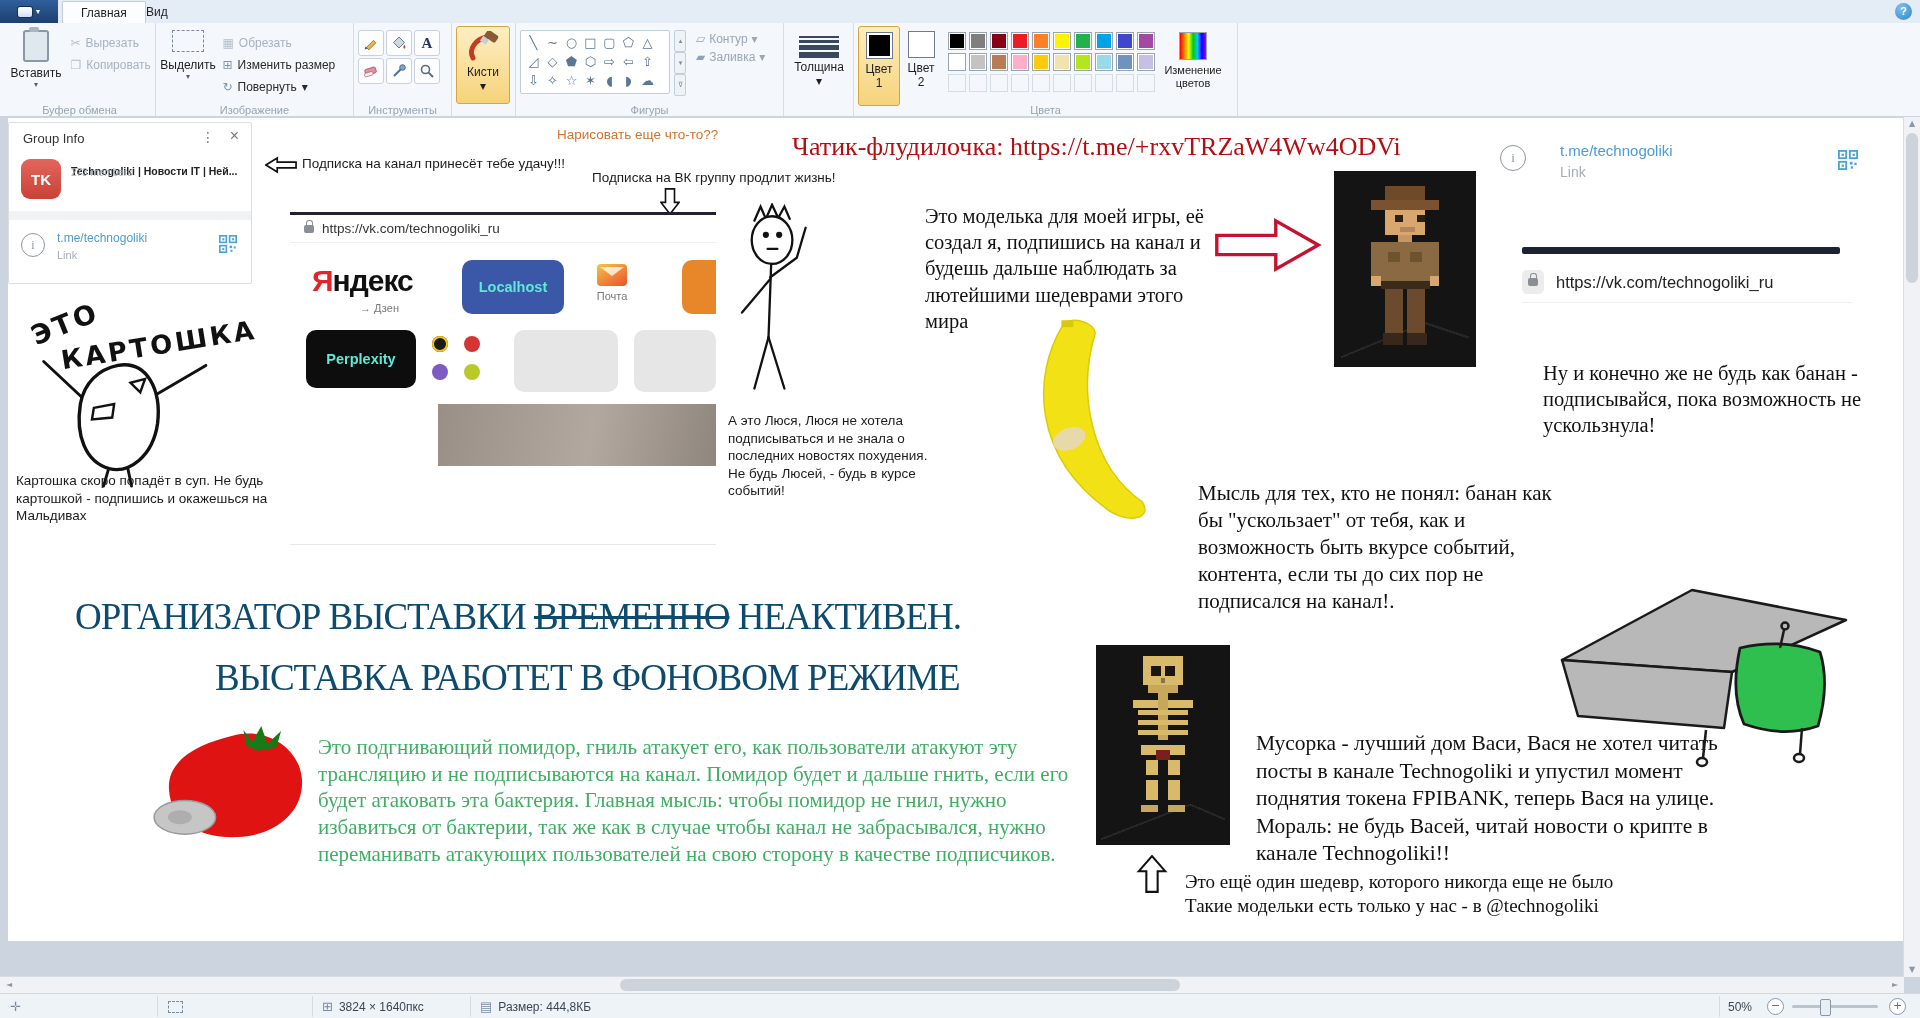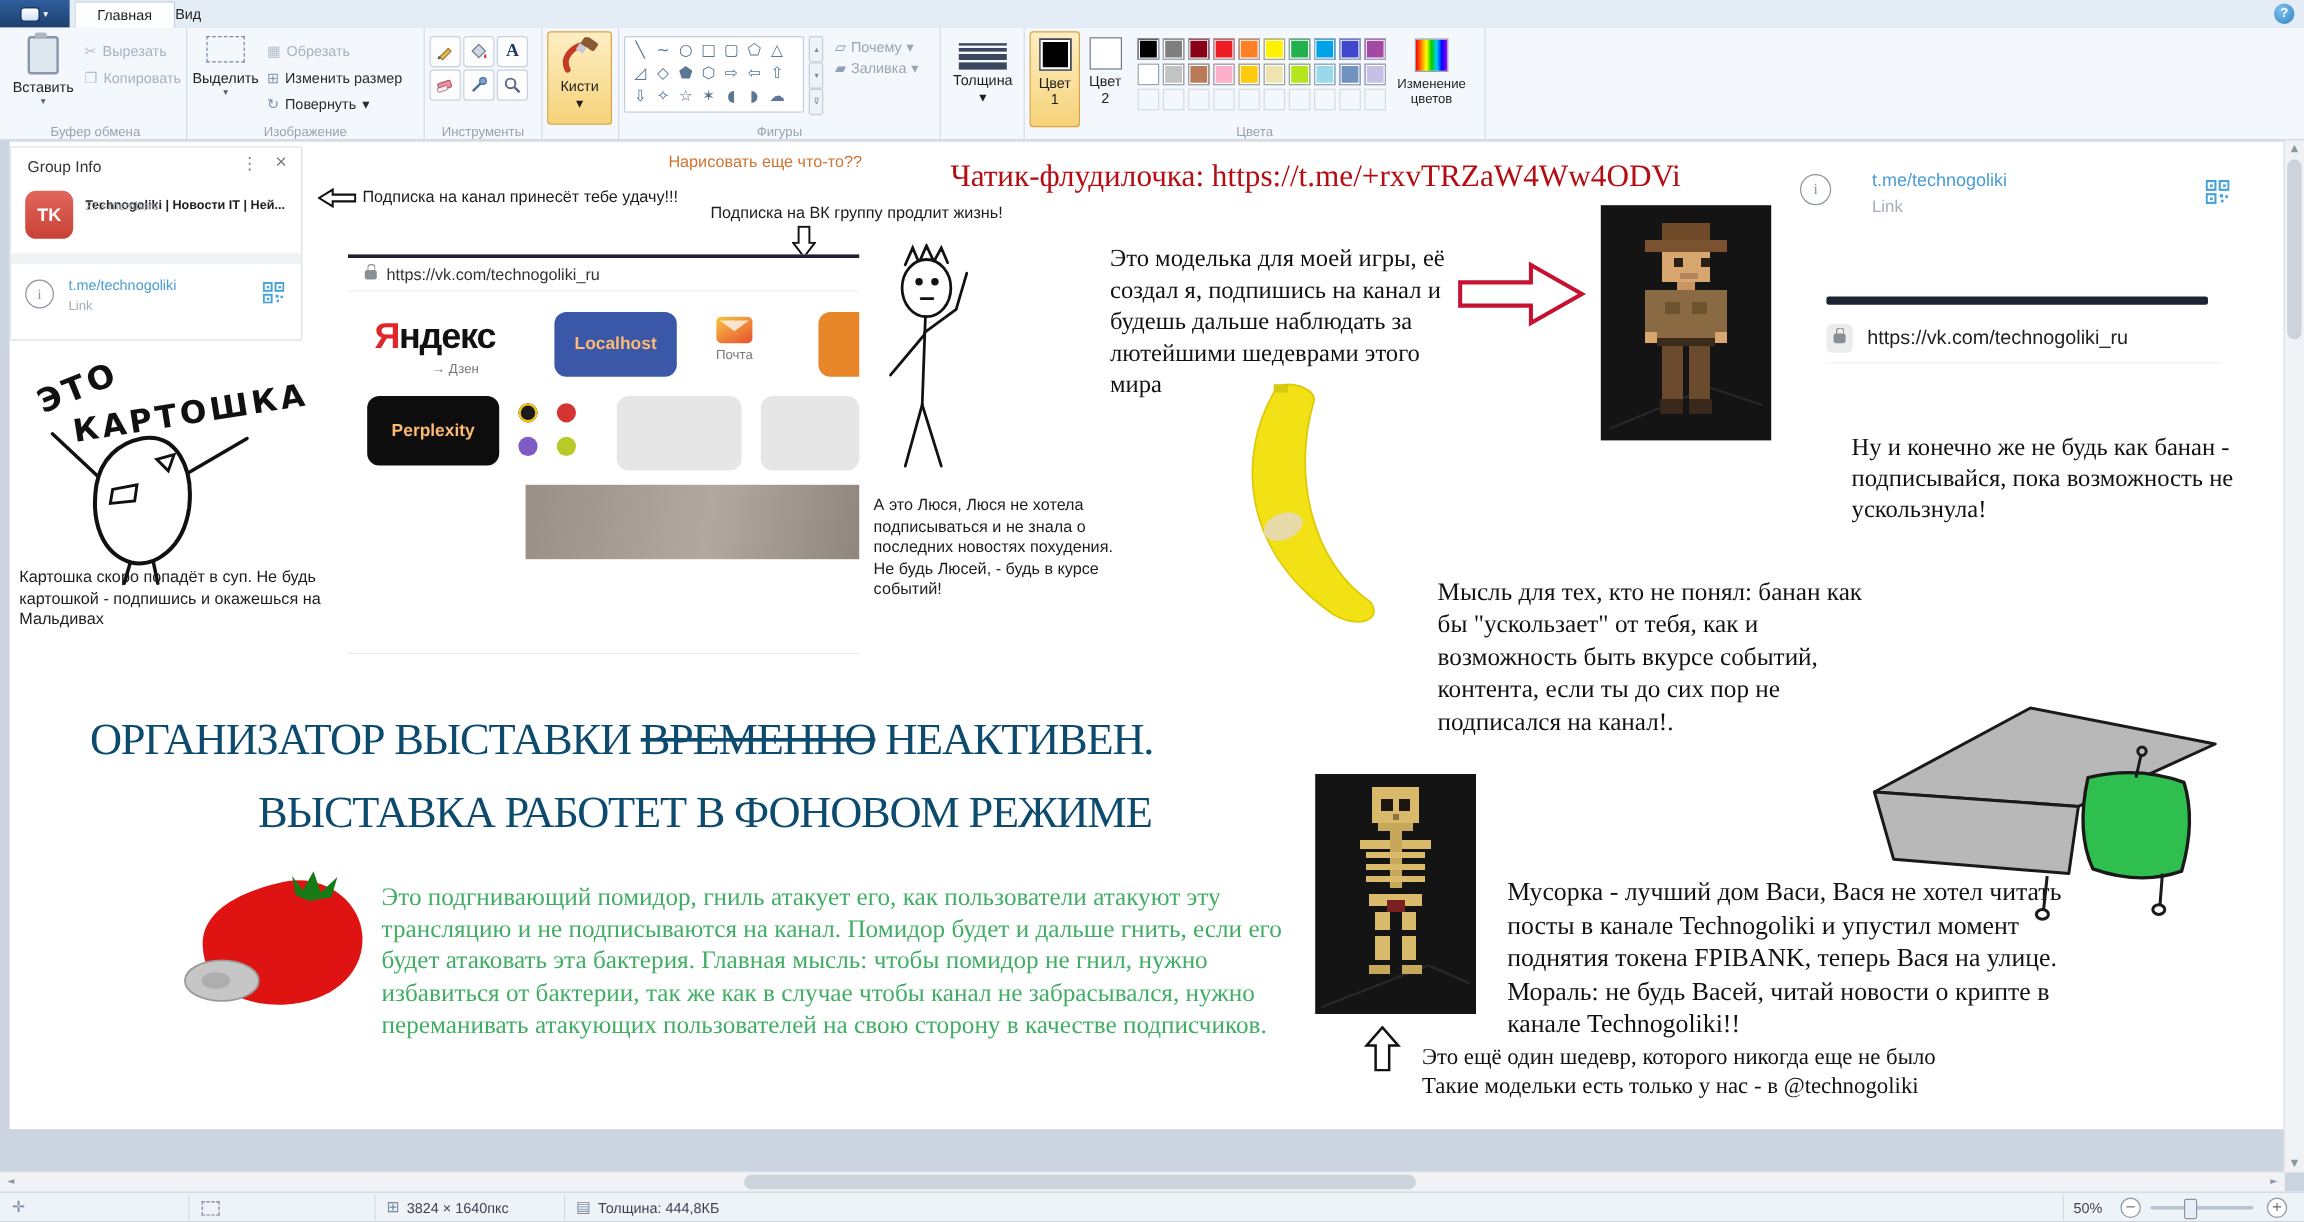--- a/index.html
+++ b/index.html
@@ -76,21 +76,21 @@
   .snote{position:absolute;font-size:20.5px;line-height:1.28;color:#111;}
   
   .browser{left:282px;top:94px;width:426px;height:332px;background:#fff;box-shadow:0 1px 0 #e8e8e8;}
   .b-top{position:absolute;left:0;top:0;width:100%;height:3px;background:#241f33;}
   .b-url{position:absolute;left:0;top:3px;width:100%;height:28px;border-bottom:1px solid #efefef;display:flex;align-items:center;gap:8px;padding-left:14px;box-sizing:border-box;font-size:13.5px;color:#333;}
   .lock{width:10px;height:8px;background:#8a8f96;border-radius:2px;position:relative;display:inline-block;}
   .lock:before{content:"";position:absolute;top:-5px;left:1.5px;width:5px;height:5px;border:1.5px solid #8a8f96;border-bottom:none;border-radius:3px 3px 0 0;}
   .ya{position:absolute;left:22px;top:52px;font-size:30px;font-weight:bold;letter-spacing:-1px;color:#111;}
   .ya .red{color:#e0252b;}
   .dzen{position:absolute;left:70px;top:90px;font-size:11px;color:#777;}
-  .tile{position:absolute;border-radius:10px;display:flex;align-items:center;justify-content:center;color:#fdba74;font-weight:bold;font-size:14.5px;}
+  .tile{position:absolute;border-radius:10px;display:flex;align-items:center;justify-content:center;color:#5eead4;font-weight:bold;font-size:14.5px;}
   .t-localhost{left:172px;top:48px;width:102px;height:54px;background:#3a57a8;}
   .t-orange{left:392px;top:48px;width:34px;height:54px;background:#e8872a;border-radius:10px 0 0 10px;}
   .t-perplexity{left:16px;top:118px;width:110px;height:58px;background:#0d0d0d;}
   .t-gray1{left:224px;top:118px;width:104px;height:62px;background:#e6e6e6;}
   .t-gray2{left:344px;top:118px;width:82px;height:62px;background:#e6e6e6;}
   .mailwrap{position:absolute;left:292px;top:52px;width:60px;text-align:center;}
   .mail-ic{width:30px;height:22px;margin:0 auto;border-radius:4px;background:linear-gradient(150deg,#f6c445,#e8512e);position:relative;}
   .mail-ic:before{content:"";position:absolute;left:3px;top:3px;border-left:12px solid transparent;border-right:12px solid transparent;border-top:9px solid rgba(255,255,255,.75);}
   .mail-lbl{font-size:11px;color:#777;margin-top:4px;}
   .minidots{position:absolute;left:142px;top:124px;display:grid;grid-template-columns:18px 18px;grid-auto-rows:24px;gap:4px 14px;}
@@ -240,21 +240,21 @@
     <div class="rgroup" style="width:268px;">
       <div class="shapebox"><span class="shp">╲</span><span class="shp">∼</span><span class="shp">○</span><span class="shp">□</span><span class="shp">▢</span><span class="shp">⬠</span><span class="shp">△</span><span class="shp">◿</span><span class="shp">◇</span><span class="shp">⬟</span><span class="shp">⬡</span><span class="shp">⇨</span><span class="shp">⇦</span><span class="shp">⇧</span><span class="shp">⇩</span><span class="shp">✧</span><span class="shp">☆</span><span class="shp">✶</span><span class="shp">◖</span><span class="shp">◗</span><span class="shp">☁</span></div>
       <div class="shapescroll">
           <span class="glyph">▴</span>
           <span class="glyph">▾</span>
           <span class="glyph">⊽</span>
         </div>
       <div class="ofcol">
         <div class="ofbtn">
             <span class="ic">▱</span>
-            <span>Почему</span>
+            <span>Контур</span>
             <span class="car glyph">▾</span>
           </div>
         <div class="ofbtn">
             <span class="ic">▰</span>
             <span>Заливка</span>
             <span class="car glyph">▾</span>
           </div>
       </div>
       <div class="glabel">Фигуры</div>
     </div>
@@ -567,21 +567,21 @@
         <span class="selmini"></span>
       </div>
     <div class="sb-sep" style="left:312px;"></div>
     <div class="sb-item" style="left:322px;">
         <span class="sb-ic">⊞</span>
         <span>3824 × 1640пкс</span>
       </div>
     <div class="sb-sep" style="left:470px;"></div>
     <div class="sb-item" style="left:480px;">
         <span class="sb-ic">▤</span>
-        <span>Толщина: 444,8КБ</span>
+        <span>Размер: 444,8КБ</span>
       </div>
     <div class="sb-sep" style="right:200px;"></div>
     <div class="sb-item" style="right:168px;">
         <span>50%</span>
       </div>
     <div class="sb-item" style="right:136px;">
         <span class="zoomcircle glyph">−</span>
       </div>
     <div class="sb-item" style="right:42px;">
         <span class="ztrack">

